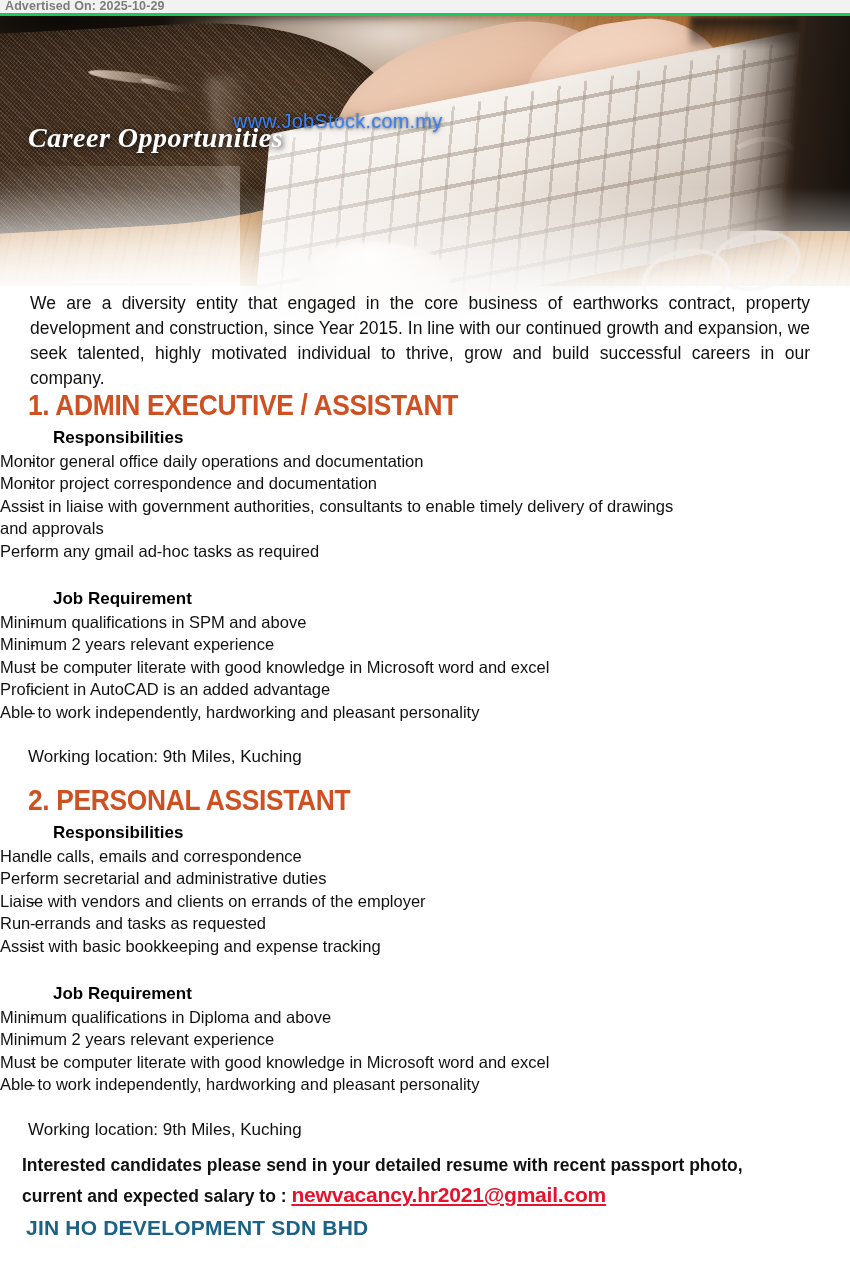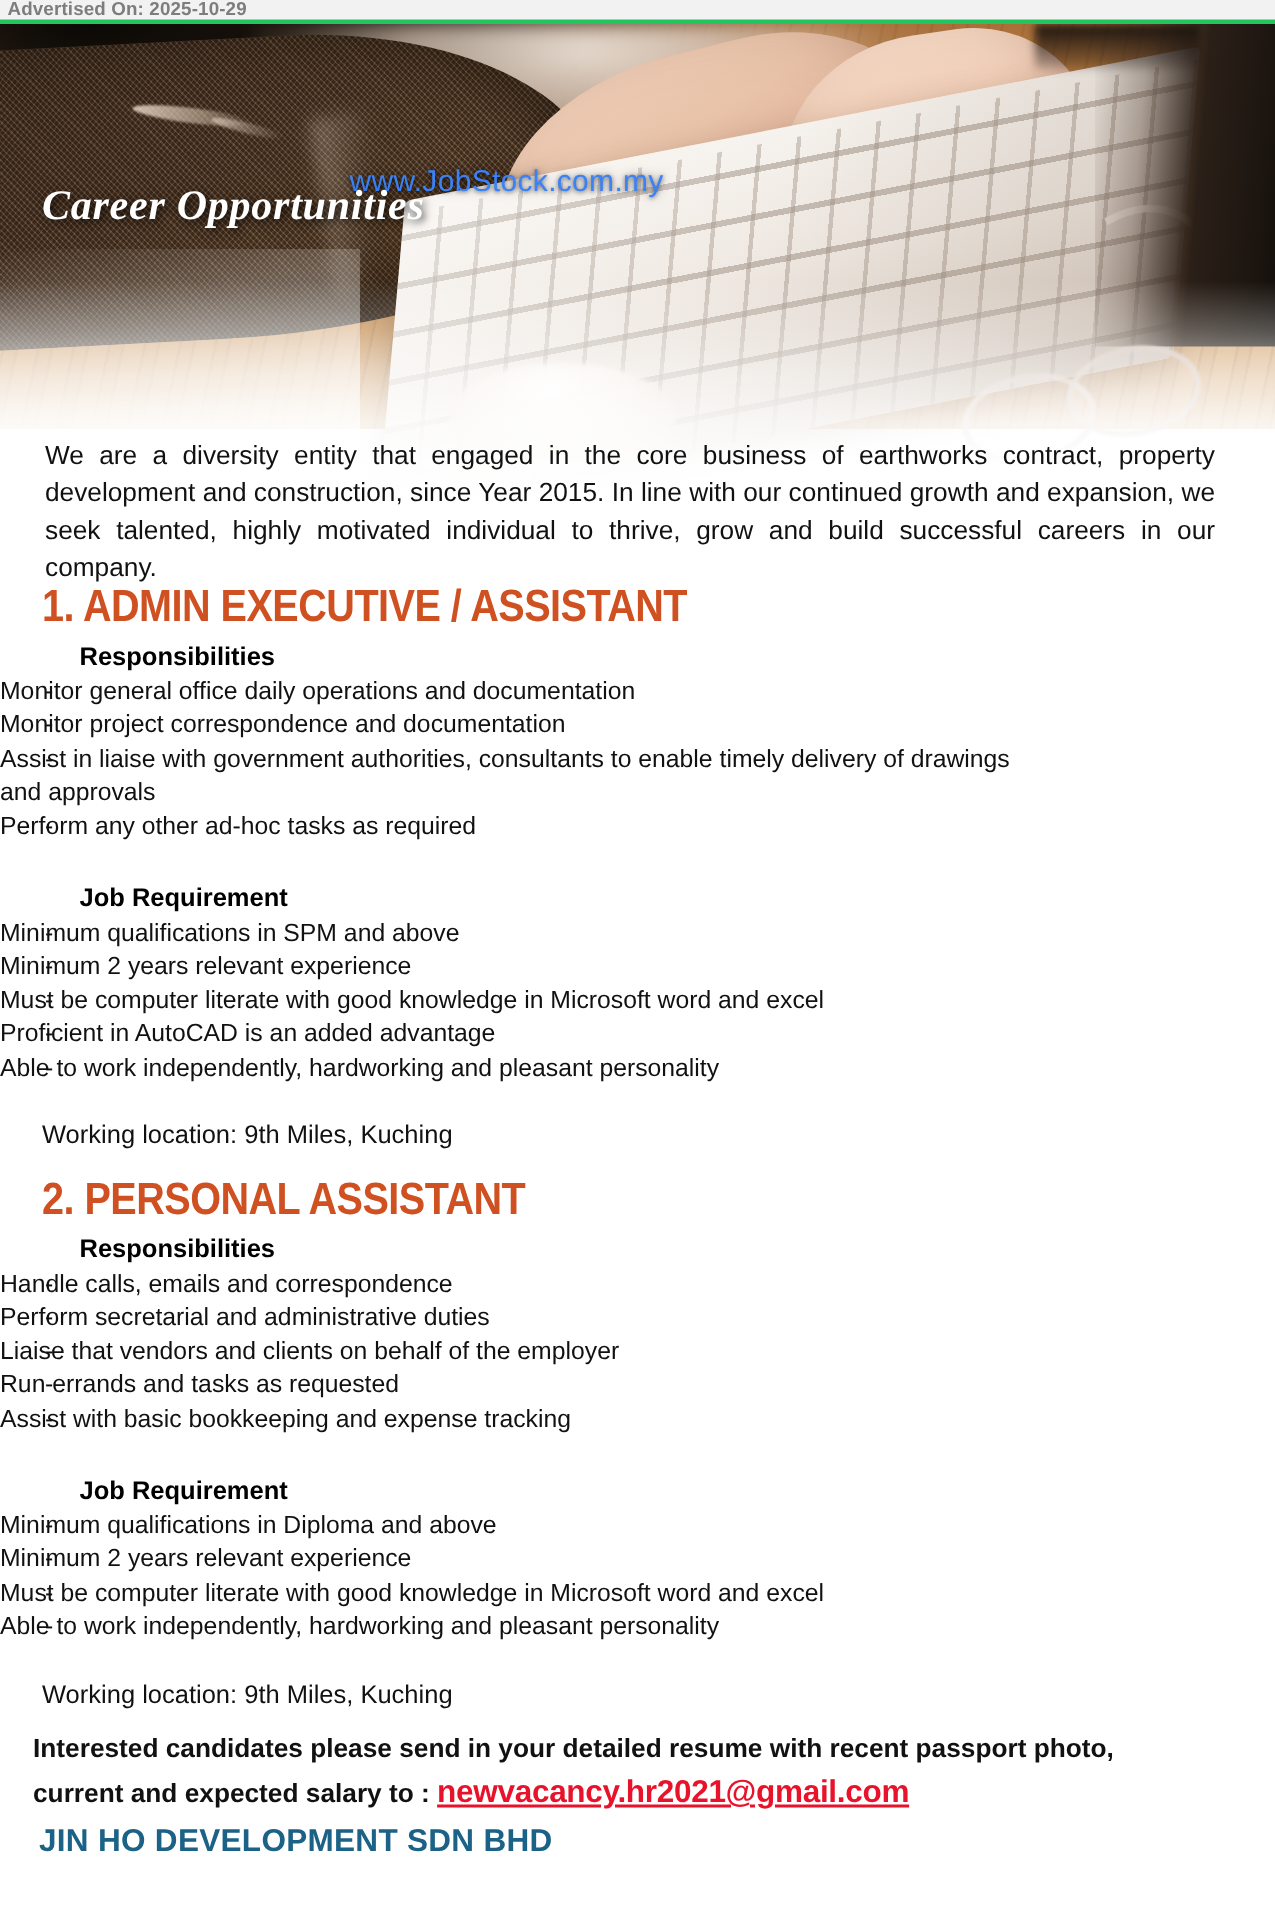--- a/index.html
+++ b/index.html
@@ -400,42 +400,42 @@
 
   <p class="intro">We are a diversity entity that engaged in the core business of earthworks contract, property development and construction, since Year 2015. In line with our continued growth and expansion, we seek talented, highly motivated individual to thrive, grow and build successful careers in our company.</p>
 
   <div class="job" id="job-0" style="top:388px;">
     <div class="job-title">1. ADMIN EXECUTIVE / ASSISTANT</div>
     <div class="sub-head">Responsibilities</div>
     <ul class="bullets">
         <li>Monitor general office daily operations and documentation</li>
         <li>Monitor project correspondence and documentation</li>
         <li>Assist in liaise with government authorities, consultants to enable timely delivery of drawings and approvals</li>
-        <li>Perform any other ad-hoc tasks as required</li>
+        <li>Perform any gmail ad-hoc tasks as required</li>
       </ul>
     <div class="gap-block"></div>
     <div class="sub-head">Job Requirement</div>
     <ul class="bullets">
         <li>Minimum qualifications in SPM and above</li>
         <li>Minimum 2 years relevant experience</li>
         <li>Must be computer literate with good knowledge in Microsoft word and excel</li>
         <li>Proficient in AutoCAD is an added advantage</li>
         <li>Able to work independently, hardworking and pleasant personality</li>
       </ul>
     <div class="gap-block"></div>
     <p class="worklocation">Working location: 9th Miles, Kuching</p>
   </div>
 
   <div class="job" id="job-1" style="top:783px;">
     <div class="job-title">2. PERSONAL ASSISTANT</div>
     <div class="sub-head">Responsibilities</div>
     <ul class="bullets">
         <li>Handle calls, emails and correspondence</li>
         <li>Perform secretarial and administrative duties</li>
-        <li>Liaise that vendors and clients on behalf of the employer</li>
+        <li>Liaise with vendors and clients on errands of the employer</li>
         <li>Run errands and tasks as requested</li>
         <li>Assist with basic bookkeeping and expense tracking</li>
       </ul>
     <div class="gap-block"></div>
     <div class="sub-head">Job Requirement</div>
     <ul class="bullets">
         <li>Minimum qualifications in Diploma and above</li>
         <li>Minimum 2 years relevant experience</li>
         <li>Must be computer literate with good knowledge in Microsoft word and excel</li>
         <li>Able to work independently, hardworking and pleasant personality</li>

